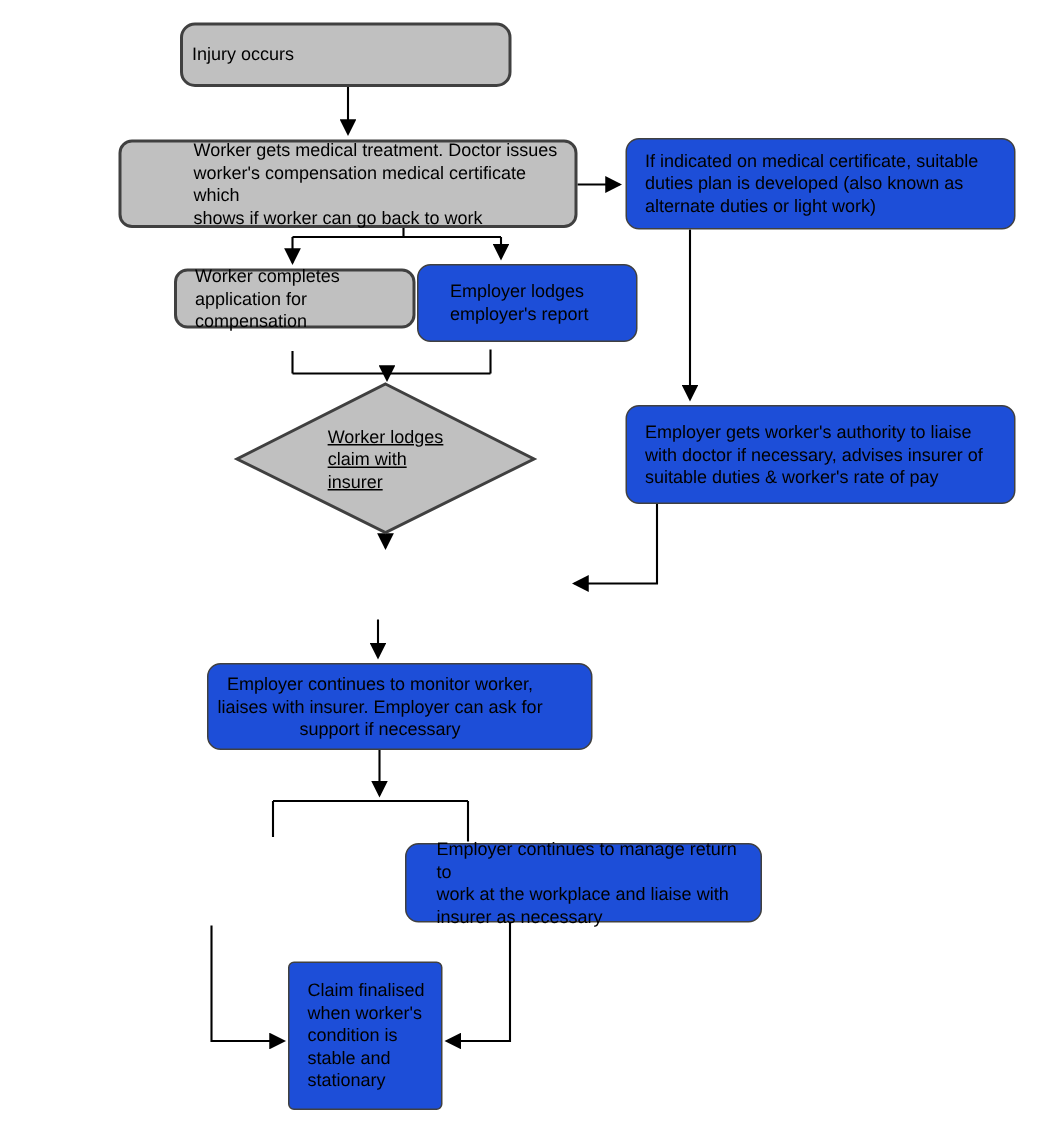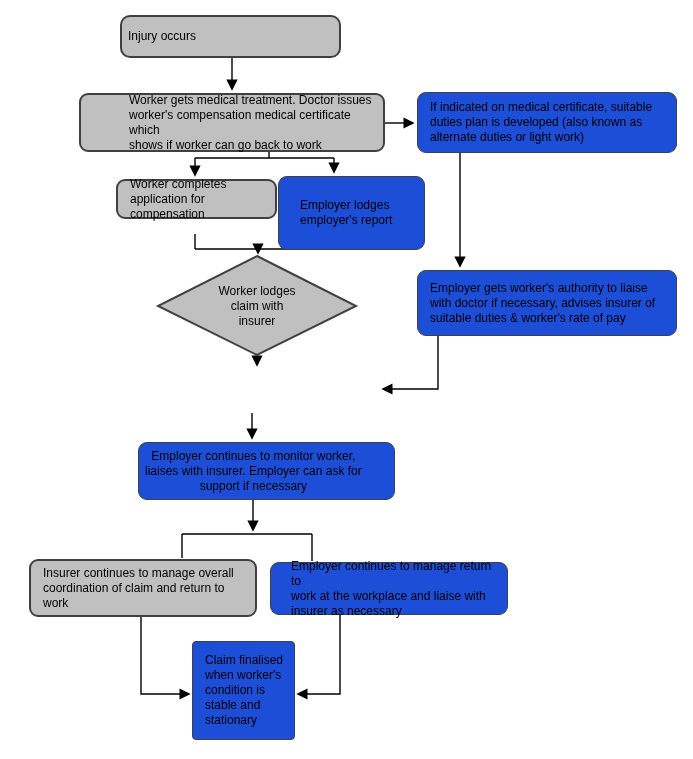--- a/index.html
+++ b/index.html
@@ -30,25 +30,26 @@
     white-space: pre-line;
   }
   .node.gray { background: #c0c0c0; border-width: 2px; }
   .node.center { justify-content: flex-start; text-align: center; padding: 2px 6px; }
   .node.left { text-align: left; padding: 2px 8px 2px 12px; }
   .diamond-label {
     position: absolute;
     display: flex;
     align-items: center;
     justify-content: center;
-    text-align: center;
+    text-align: left;
     font-size: 12px;
     line-height: 15px;
     white-space: pre-line;
     background: transparent;
+    text-decoration: underline;
   }
   svg { display: block; }
 </style>
 </head>
 <body>
 
 <div class="canvas">
 
   <svg class="layer" viewBox="0 0 693 759" aria-hidden="true">
     <defs>
@@ -98,21 +99,21 @@
 duties plan is developed (also known as
 alternate duties or light work)</span>
   </div>
 
   <div class="node gray left" style="left:79px; top:179px; width:161px; height:40px;margin-left:37px;">
     <span>Worker completes
 application for
 compensation</span>
   </div>
 
-  <div class="node left" style="left:278px; top:176px; width:147px; height:74px;padding-left:21px;">
+  <div class="node left" style="left:278px; top:176px; width:147px; height:52px;padding-left:21px;">
     <span>Employer lodges
 employer's report</span>
   </div>
 
   <div class="diamond-label" style="left:168px; top:261px; width:178px; height:90px;">
     <span>Worker lodges
 claim with
 insurer</span>
   </div>
 
@@ -122,25 +123,20 @@
 suitable duties &amp; worker's rate of pay</span>
   </div>
 
 
   <div class="node center" style="left:122px; top:442px; width:257px; height:58px;margin-left:16px;">
     <span>Employer continues to monitor worker,
 liaises with insurer. Employer can ask for
 support if necessary</span>
   </div>
 
-  <div class="node gray left" style="left:29px; top:559px; width:228px; height:58px;">
-    <span>Insurer continues to manage overall
-coordination of claim and return to
-work</span>
-  </div>
 
   <div class="node left" style="left:270px; top:562px; width:238px; height:53px;padding-left:20px;">
     <span>Employer continues to manage return to
 work at the workplace and liaise with
 insurer as necessary</span>
   </div>
 
   <div class="node left" style="left:192px; top:641px; width:103px; height:99px; border-radius:4px;">
     <span>Claim finalised
 when worker's

